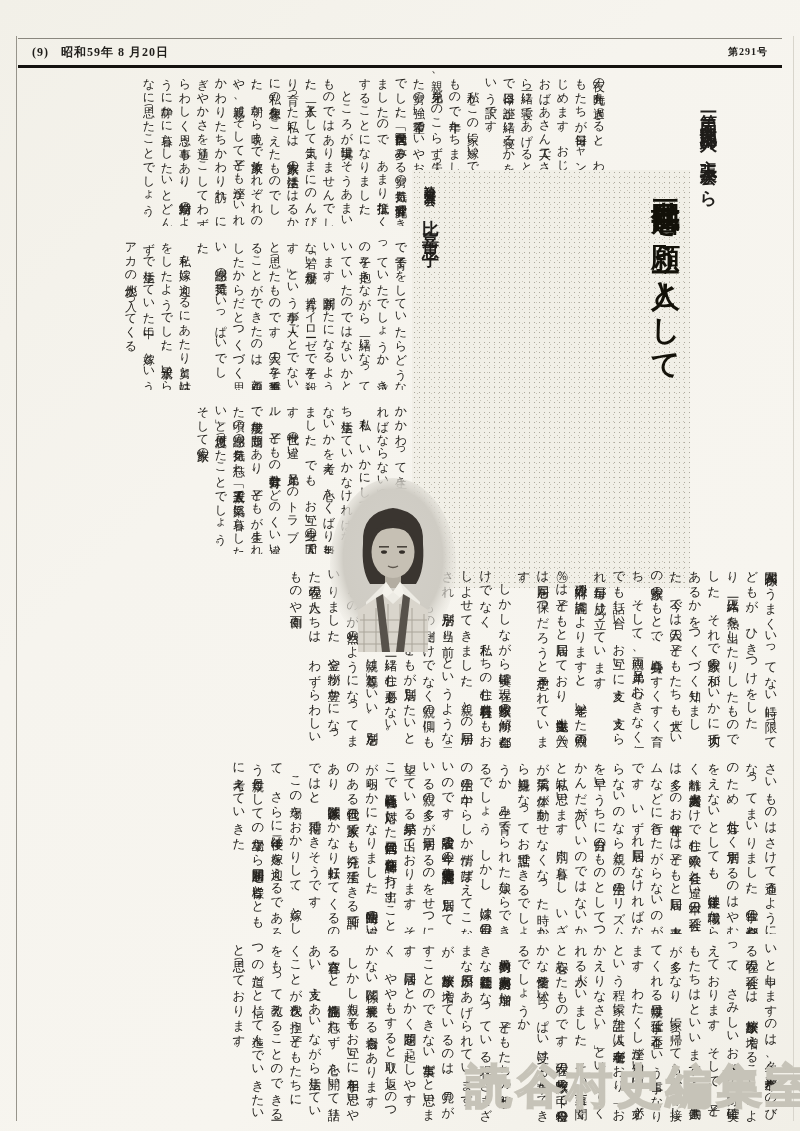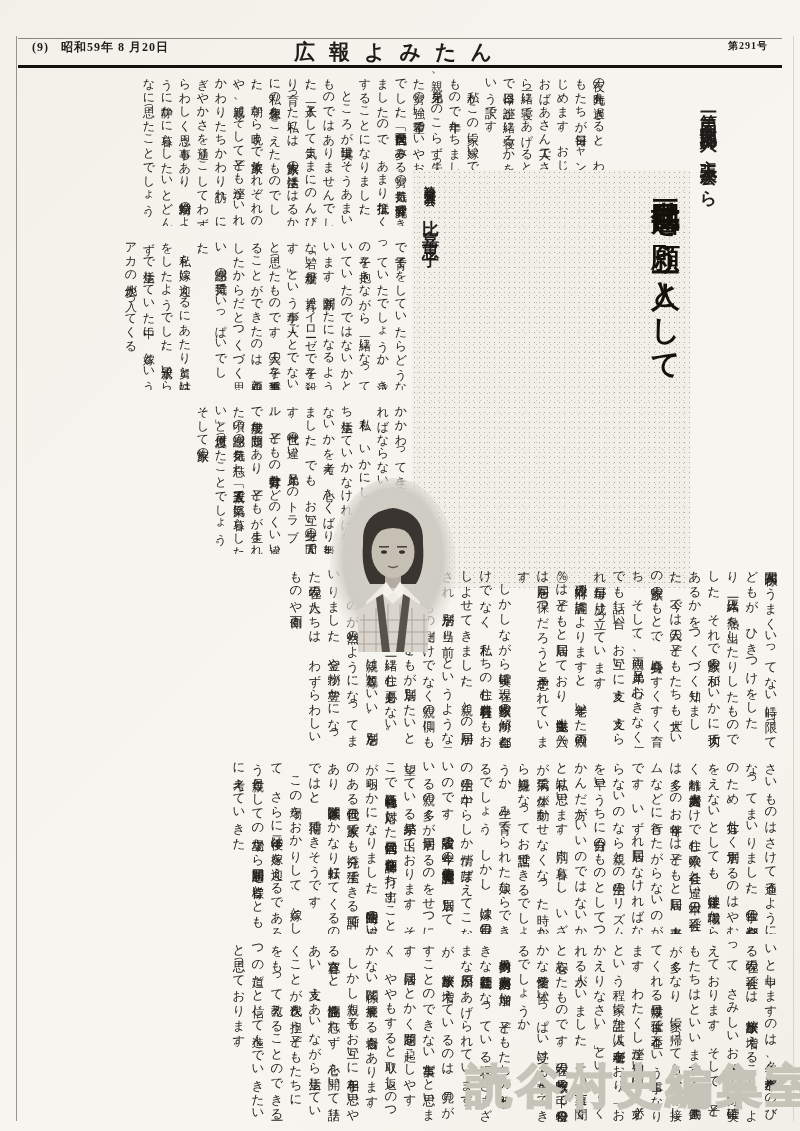--- a/index.html
+++ b/index.html
@@ -15,21 +15,21 @@
     color:#1f1d1a;
   }
   
   .edge-left{position:absolute;left:16px;top:36px;bottom:10px;width:1px;background:#97948b;}
   .edge-right{position:absolute;right:6px;top:36px;bottom:10px;width:1px;background:#d8d5cc;}
   
   .header{
     position:absolute;left:18px;right:18px;top:38px;height:30px;
     border-top:1px solid #8a877e;
     border-bottom:3px solid #14120f;
-    display:flex;align-items:flex-start;justify-content:space-between;
+    display:flex;align-items:center;justify-content:space-between;
     padding:0 14px;box-sizing:border-box;
   }
   .header .left-group{font-size:12px;letter-spacing:1px;font-weight:bold;}
   .header .page-label{margin-right:8px;}
   .masthead{
     position:absolute;left:50%;top:50%;transform:translate(-50%,-50%);
     font-size:21px;font-weight:bold;letter-spacing:14px;white-space:nowrap;
   }
   .issue{font-size:10px;font-weight:bold;letter-spacing:1px;}
   
@@ -92,21 +92,20 @@
 
 <div class="paper">
   <div class="edge-left"></div>
   <div class="edge-right"></div>
 
   <header class="header">
     <span class="left-group">
       <span class="page-label">(9)</span>
       <span class="date">昭和59年 8 月20日</span>
     </span>
-    <span class="masthead">広報よみたん</span>
     <span class="issue">第291号</span>
   </header>
 
   <div class="content">
 
     <section class="upper">
       <div class="upper-body">
         <div class="band band-upper">
           <p>夜の九時を過ぎると、わが家の三人の子どもたちが毎日ジャンケンをはじめます。おじいさんとおばあさん二人でさみしいから一緒に寝てあげるということで今日は誰が一緒に寝るかを決めようという訳です。</p>
           <p>　私がこの家に嫁いで両親兄弟との同居生活が早いもので十年たちました。太平洋戦争で、両親、兄弟をのこらず失ってしまった舅の強い希望でいやおうなくの同居生活でした。「三世代同居」を夢みる舅の気持も充分理解できましたので、あまり抵抗なく同居することになりました。</p>

